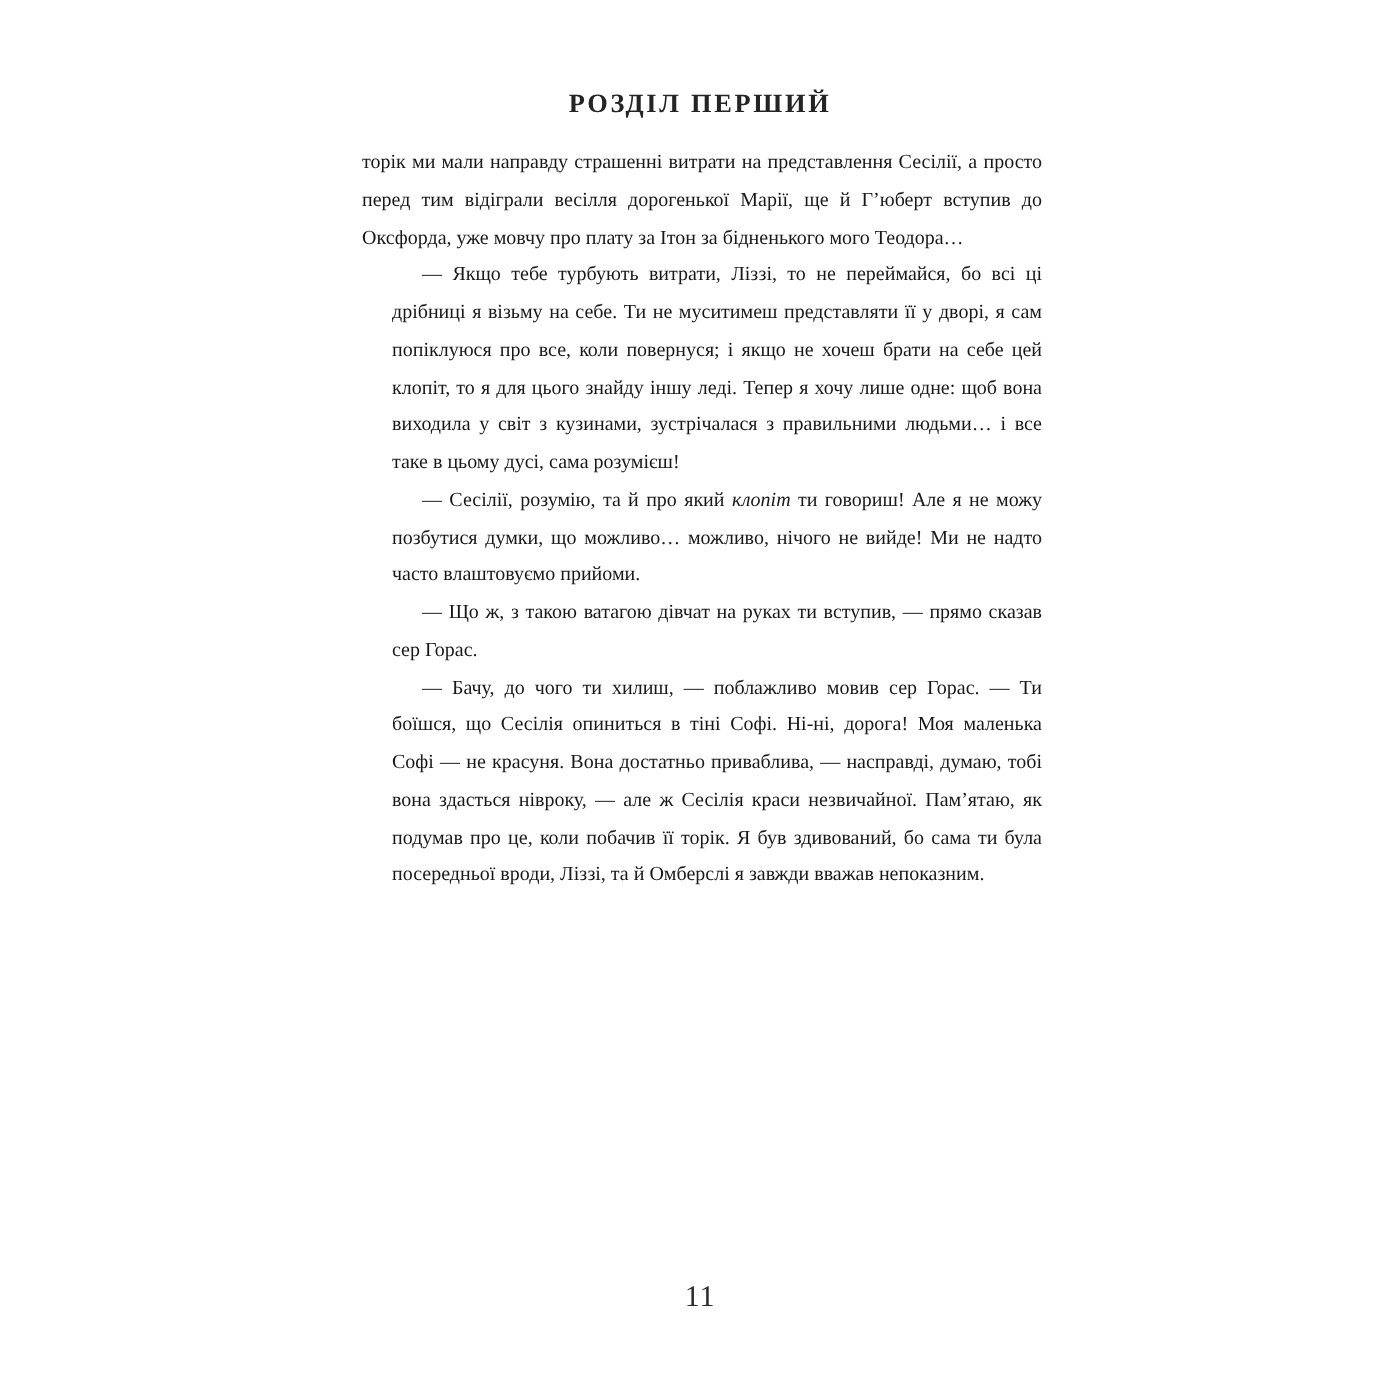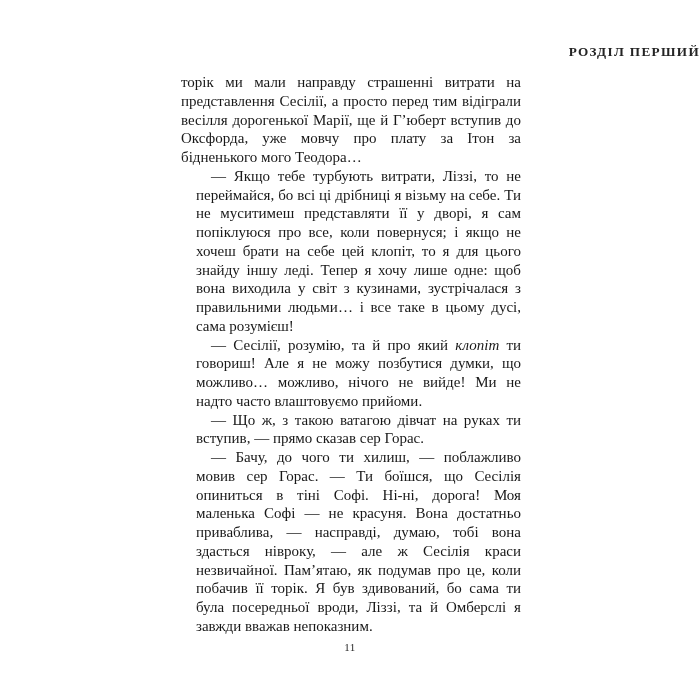--- a/index.html
+++ b/index.html
@@ -24,36 +24,36 @@
     height: 700px;
     background: #ffffff;
   }
 
   
   .chapter-header {
     position: absolute;
     left: 0;
     top: 44px;
     width: 700px;
-    text-align: right;
+    text-align: center;
     font-size: 13.2px;
     letter-spacing: 1.35px;
     font-weight: 600;
     color: #242424;
     text-transform: uppercase;
     font-family: "Liberation Serif", "DejaVu Serif", serif;
   }
 
   
   .text-column {
     position: absolute;
     left: 181px;
     top: 73px;
     width: 340px;
-    font-size: 15px;
+    font-size: 10px;
     line-height: 18.75px;
     text-align: justify;
     text-justify: inter-word;
     color: #181818;
     -webkit-font-smoothing: antialiased;
   }
 
   .para {
     margin: 0;
     text-indent: 0;
@@ -66,21 +66,21 @@
   .para em {
   }
 
   
   .folio {
     position: absolute;
     left: 0;
     top: 641px;
     width: 700px;
     text-align: center;
-    font-size: 11px;
+    font-size: 15px;
     color: #2a2a2a;
     letter-spacing: 0.4px;
   }
 </style>
 </head>
 <body>
 
 <div class="page">
 
   <div class="chapter-header">РОЗДІЛ ПЕРШИЙ</div>

